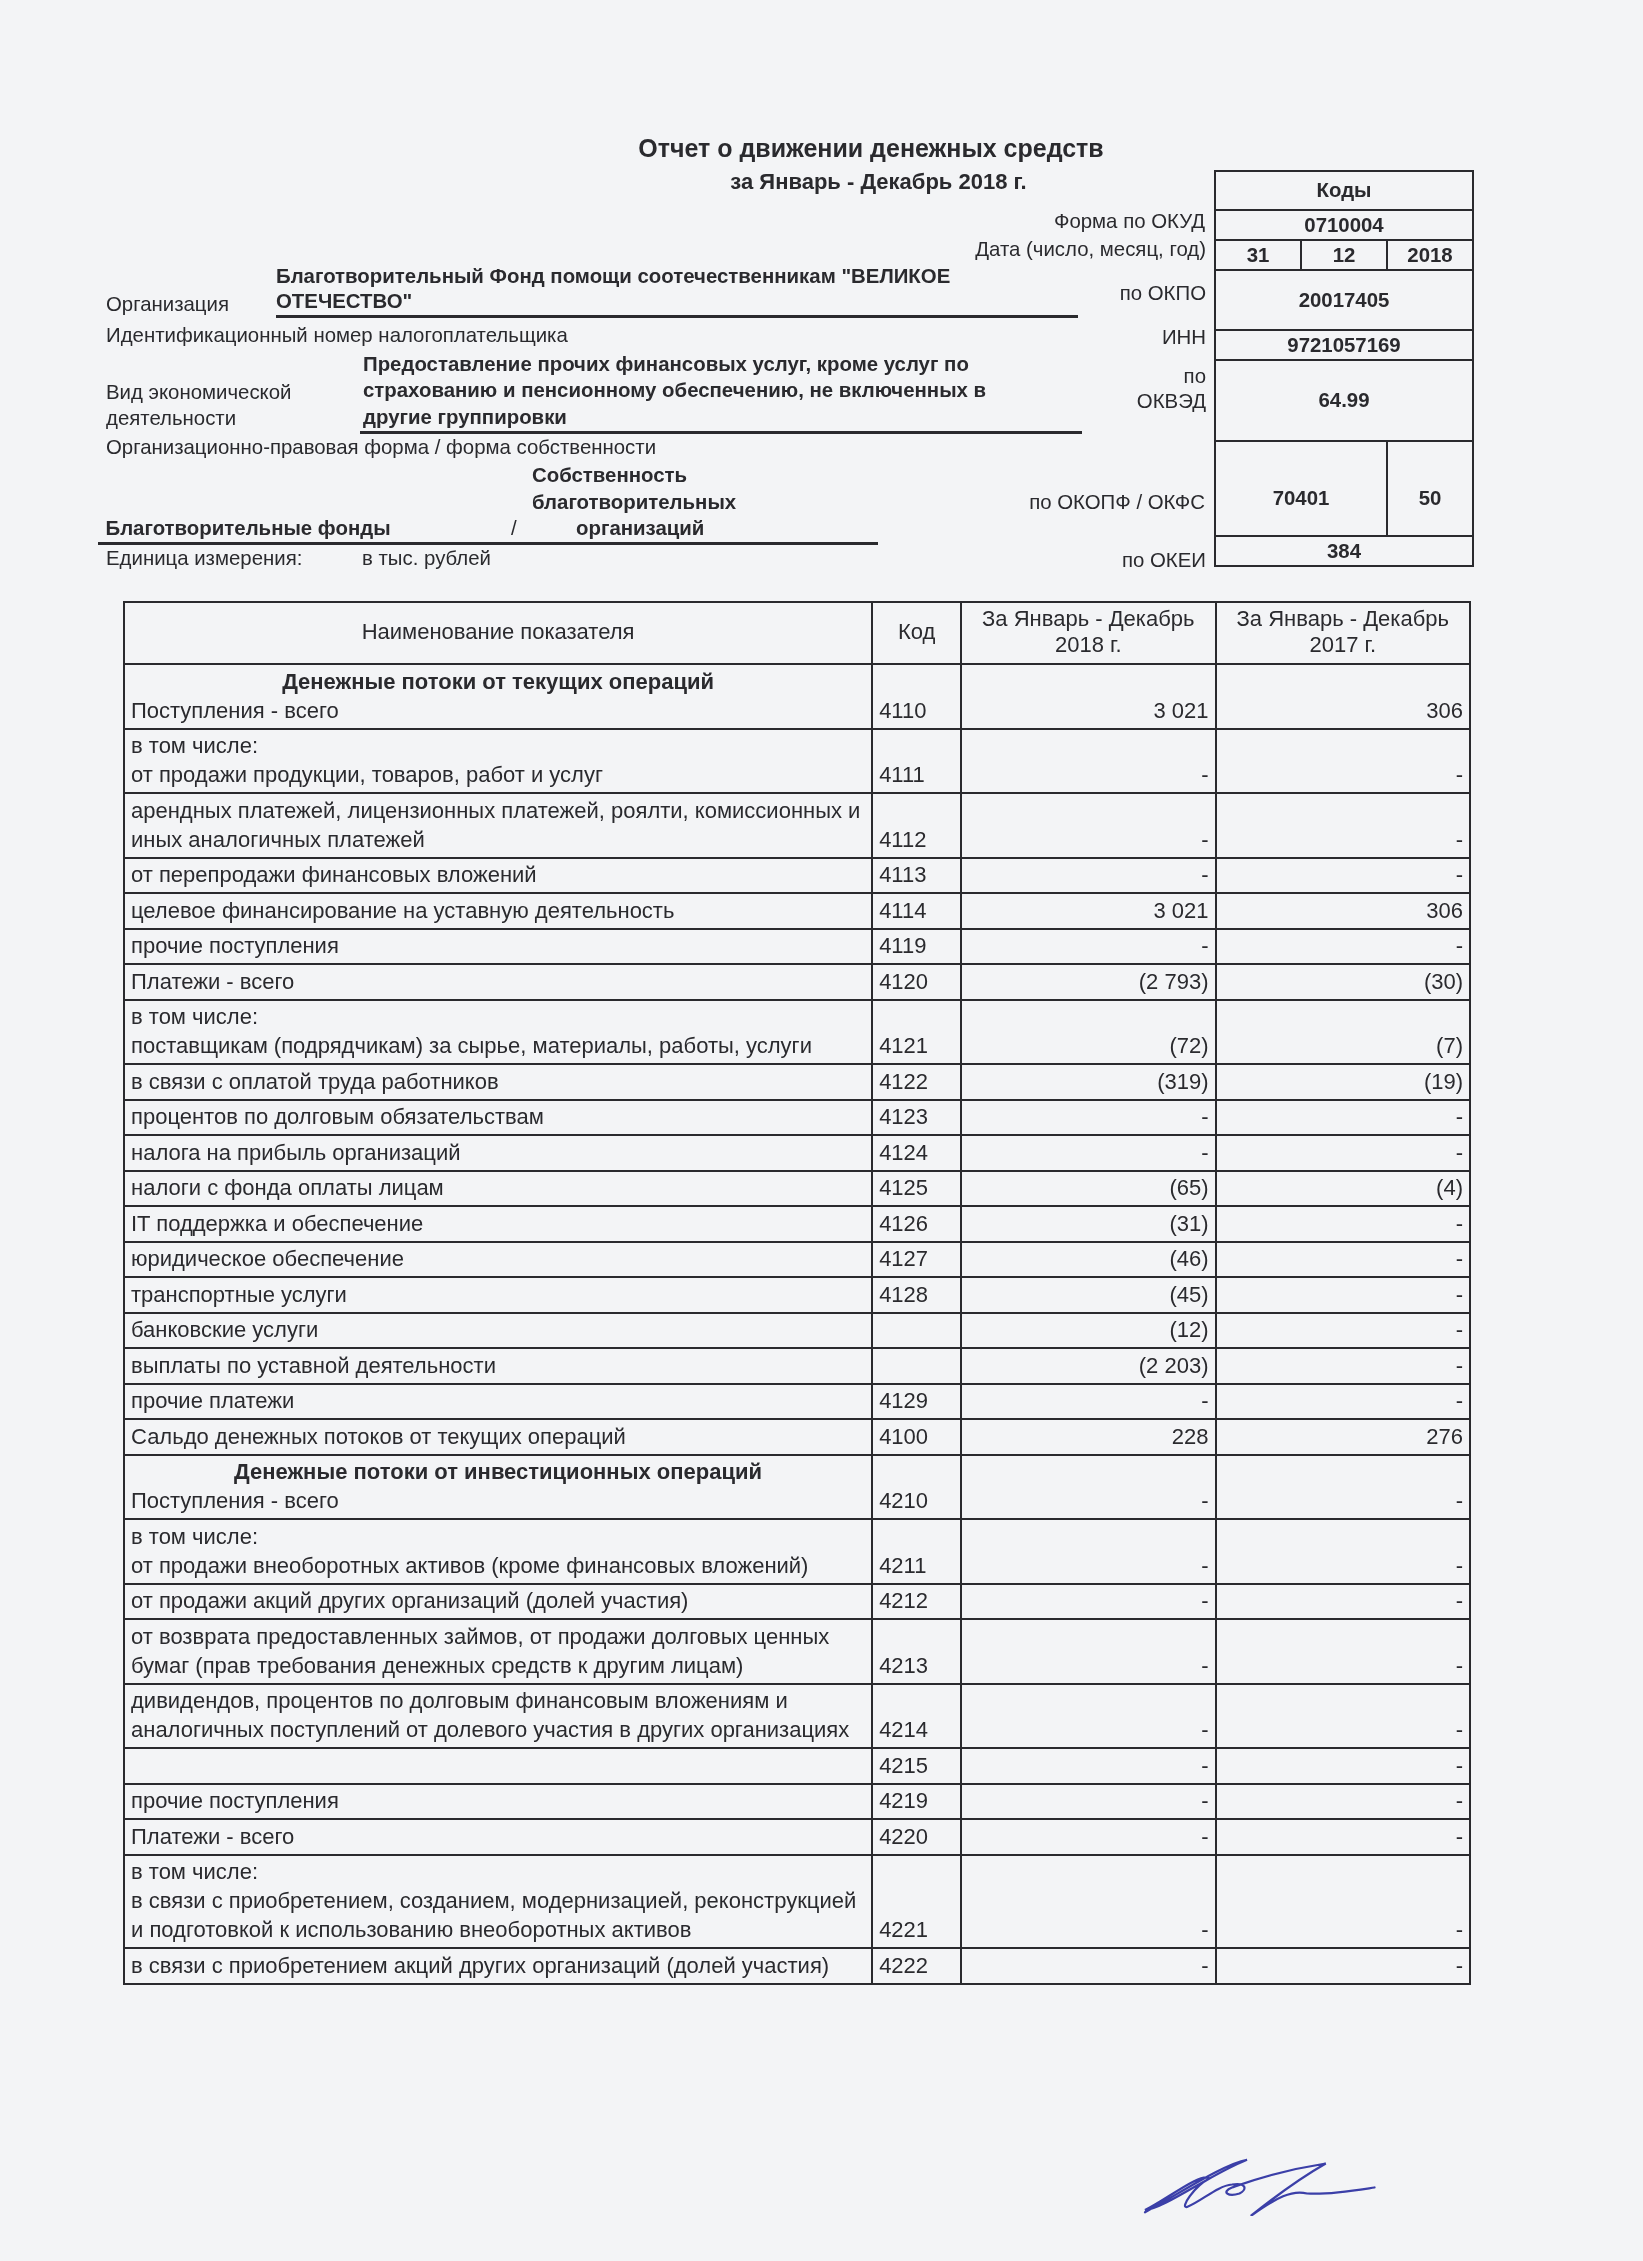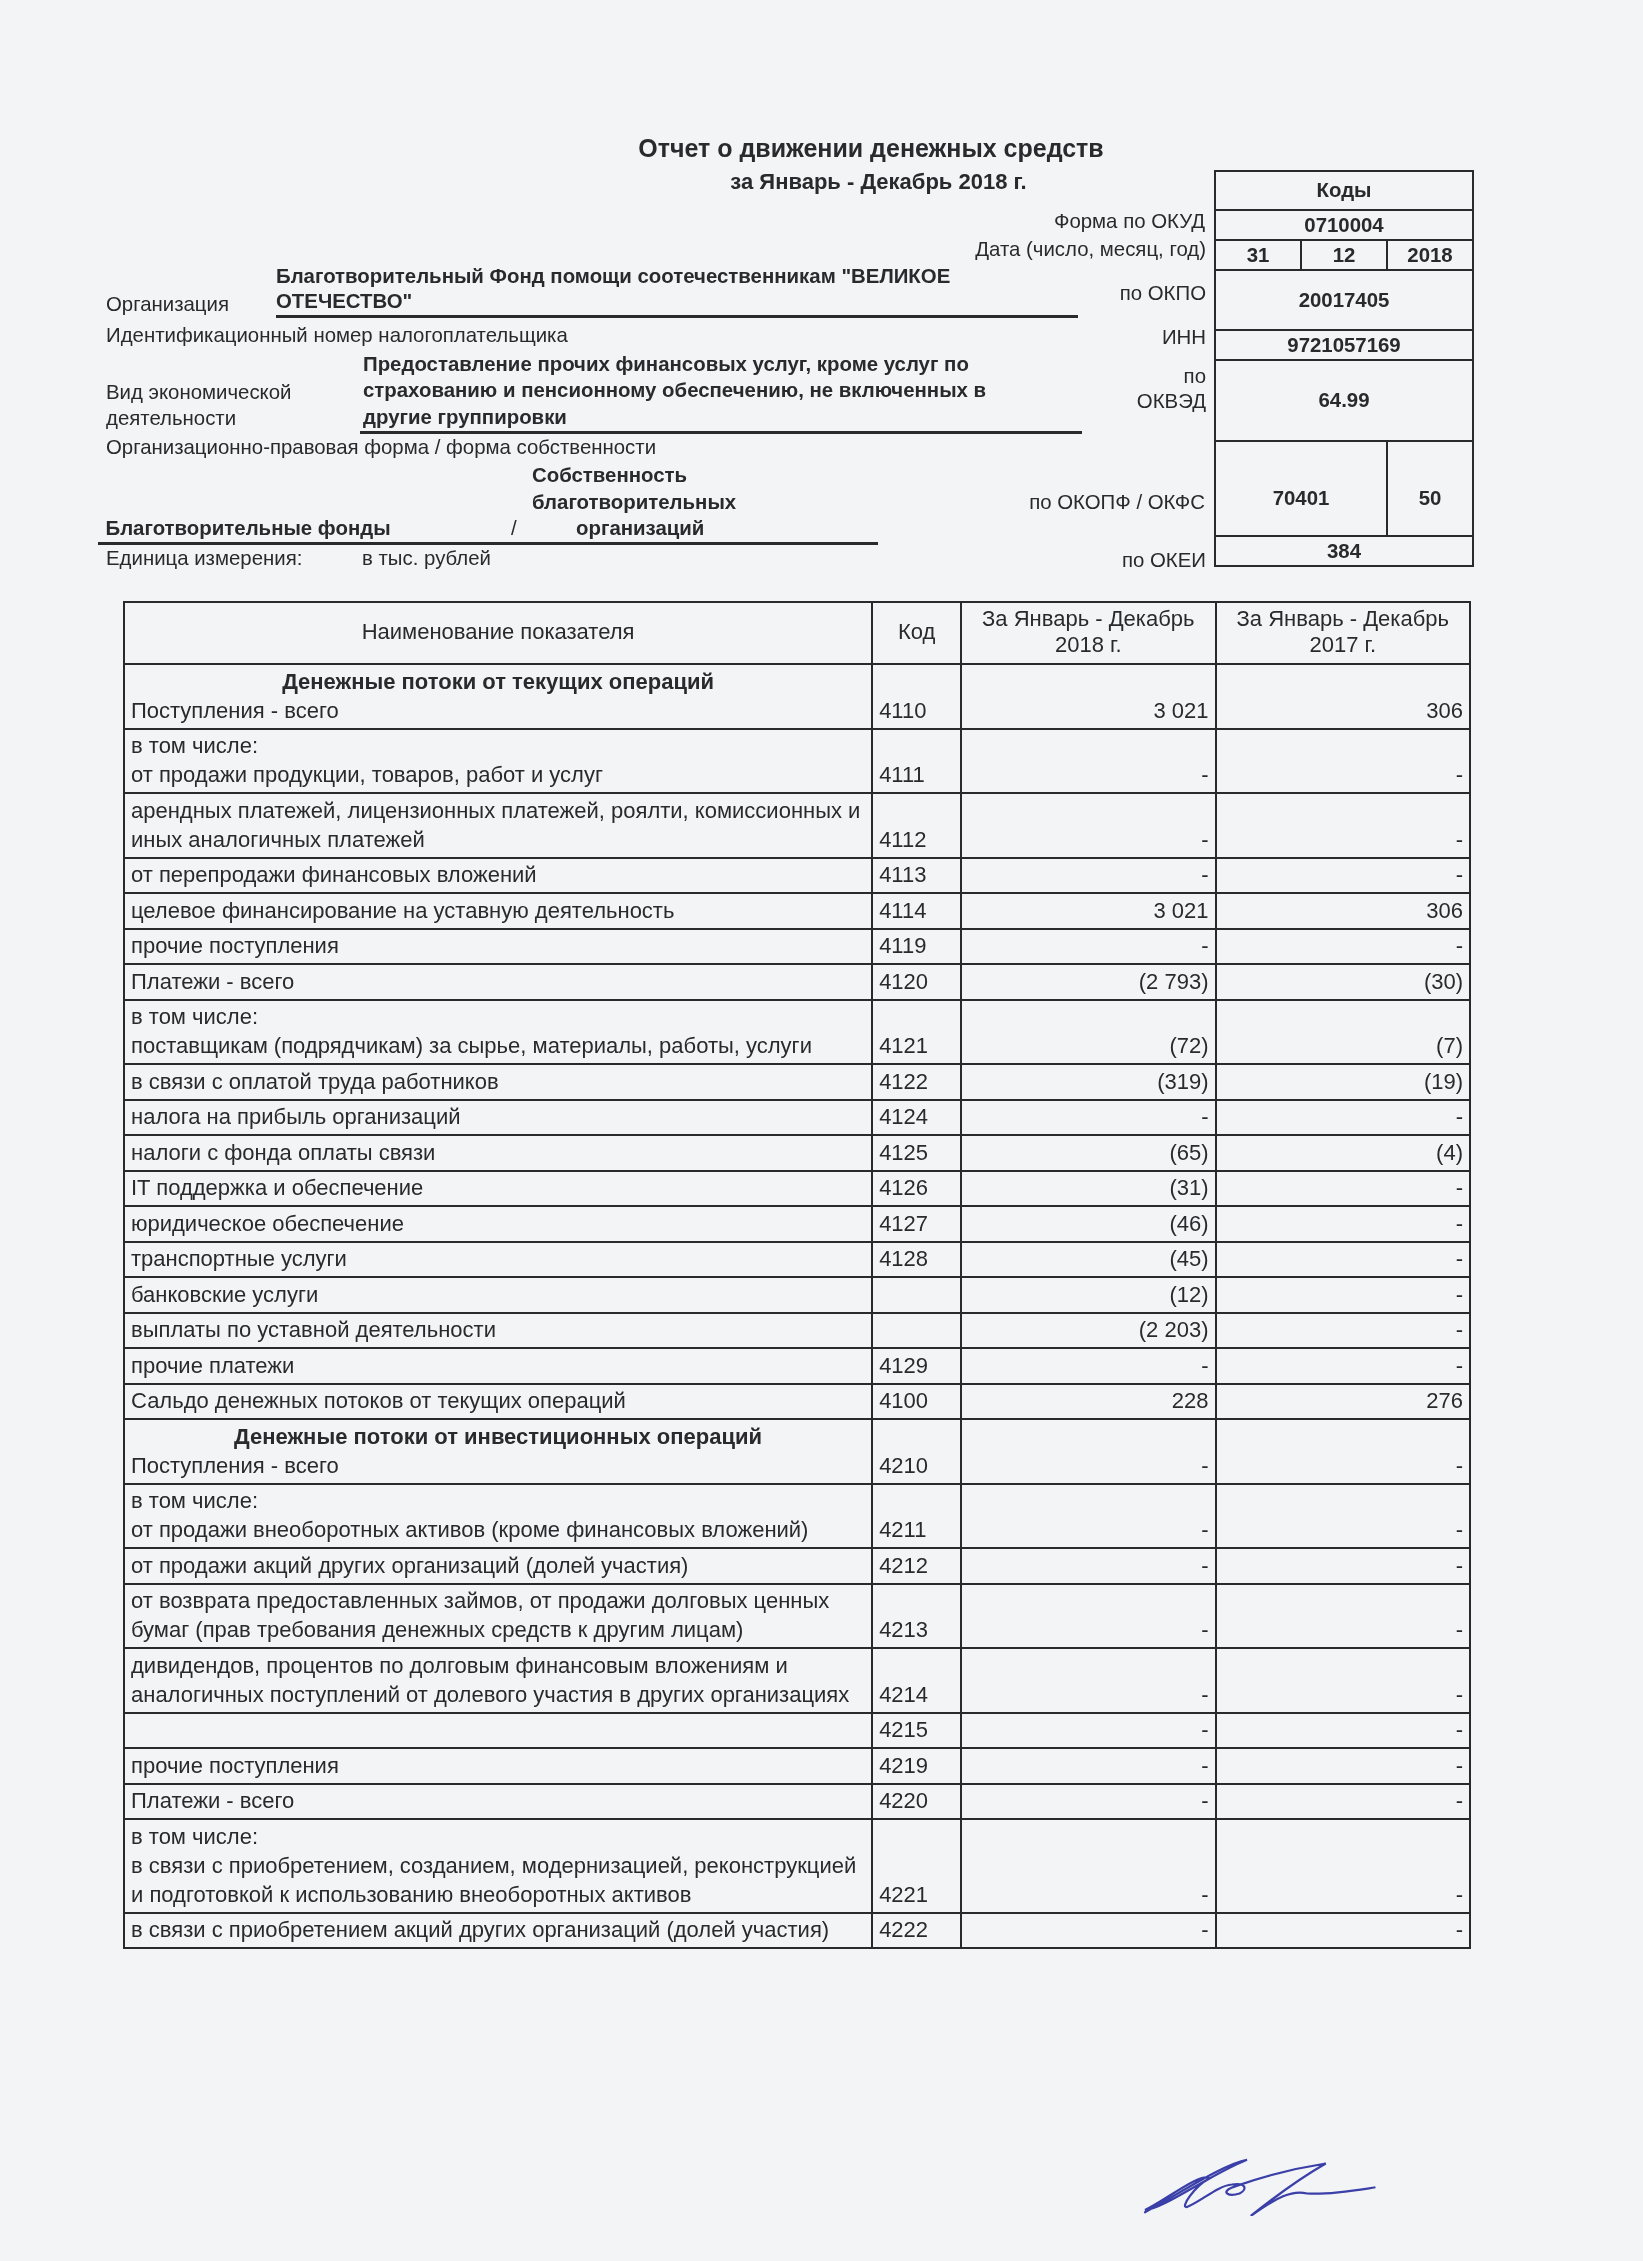--- a/index.html
+++ b/index.html
@@ -203,29 +203,37 @@
       <tr>
         <td class="c-name indent" style="">
           <div>в связи с оплатой труда работников</div>
         </td>
         <td class="c-code">4122</td>
         <td class="c-v">(319)</td>
         <td class="c-v">(19)</td>
       </tr>
       <tr>
         <td class="c-name indent" style="">
+          <div>процентов по долговым обязательствам</div>
+        </td>
+        <td class="c-code">4123</td>
+        <td class="c-v">-</td>
+        <td class="c-v">-</td>
+      </tr>
+      <tr>
+        <td class="c-name indent" style="">
           <div>налога на прибыль организаций</div>
         </td>
         <td class="c-code">4124</td>
         <td class="c-v">-</td>
         <td class="c-v">-</td>
       </tr>
       <tr>
         <td class="c-name indent" style="">
-          <div>налоги с фонда оплаты связи</div>
+          <div>налоги с фонда оплаты лицам</div>
         </td>
         <td class="c-code">4125</td>
         <td class="c-v">(65)</td>
         <td class="c-v">(4)</td>
       </tr>
       <tr>
         <td class="c-name indent" style="">
           <div>IT поддержка и обеспечение</div>
         </td>
         <td class="c-code">4126</td>

